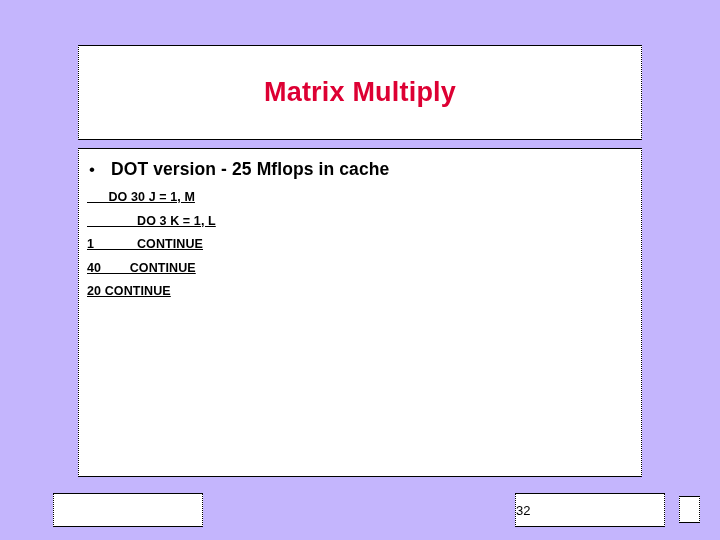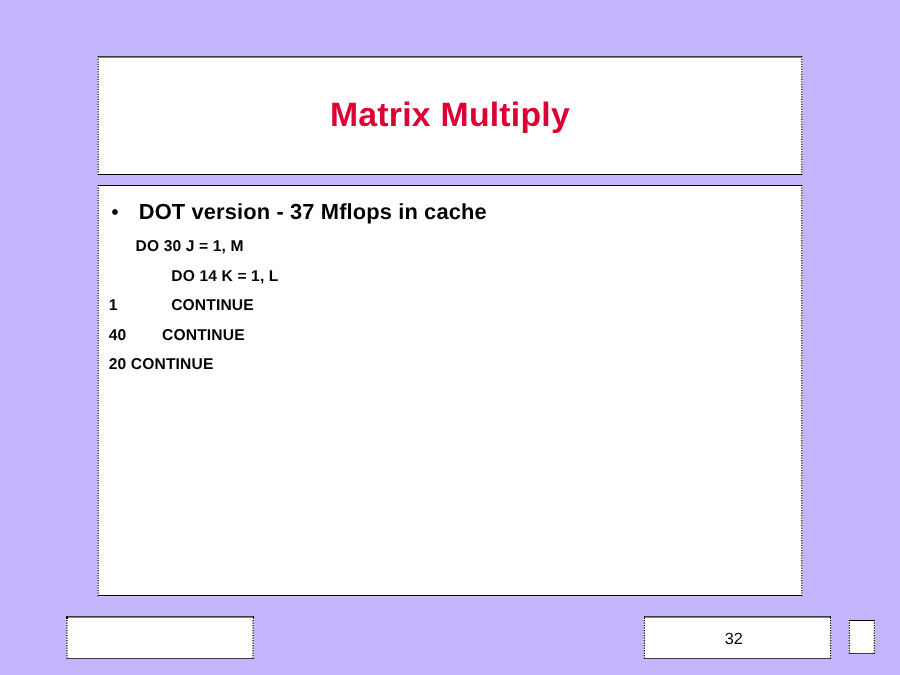--- a/index.html
+++ b/index.html
@@ -80,20 +80,21 @@
     font-weight: bold;
     color: #000000;
     letter-spacing: 0.1px;
     white-space: nowrap;
   }
 
   
   #code-block {
     margin: 2px 0 0 0;
     padding: 0;
+    text-decoration: underline;
   }
   .code-line {
     font-family: "Liberation Sans", sans-serif;
     font-size: 12.5px;
     font-weight: bold;
     color: #000000;
     line-height: 23.5px;
     height: 23.5px;
     white-space: pre;
     letter-spacing: 0.1px;
@@ -106,21 +107,21 @@
     width: 150px;
     height: 34px;
   }
   #footer-right {
     left: 515px;
     top: 493px;
     width: 150px;
     height: 34px;
     display: flex;
     align-items: center;
-    justify-content: center;
+    justify-content: flex-start;
     padding-right: 6px;
     box-sizing: border-box;
   }
   #page-number {
     font-size: 13px;
     color: #000000;
     line-height: 1;
   }
   #footer-corner {
     left: 679px;
@@ -135,26 +136,26 @@
 <div id="slide">
 
   <div id="title-ph" class="ph">
     <div id="title-text">Matrix Multiply</div>
   </div>
 
   <div id="body-ph" class="ph">
 
     <div class="bullet-row">
       <span class="bullet-mark">•</span>
-      <span class="bullet-text">DOT version - 37 Mflops in cache</span>
+      <span class="bullet-text">DOT version - 25 Mflops in cache</span>
     </div>
 
     <div id="code-block">
       <div class="code-line">      DO 30 J = 1, M</div>
-      <div class="code-line">              DO 14 K = 1, L</div>
+      <div class="code-line">              DO 3 K = 1, L</div>
       <div class="code-line">1            CONTINUE</div>
       <div class="code-line">40        CONTINUE</div>
       <div class="code-line">20 CONTINUE</div>
     </div>
 
   </div>
 
   <div id="footer-left" class="ph">
     <span></span>
   </div>

